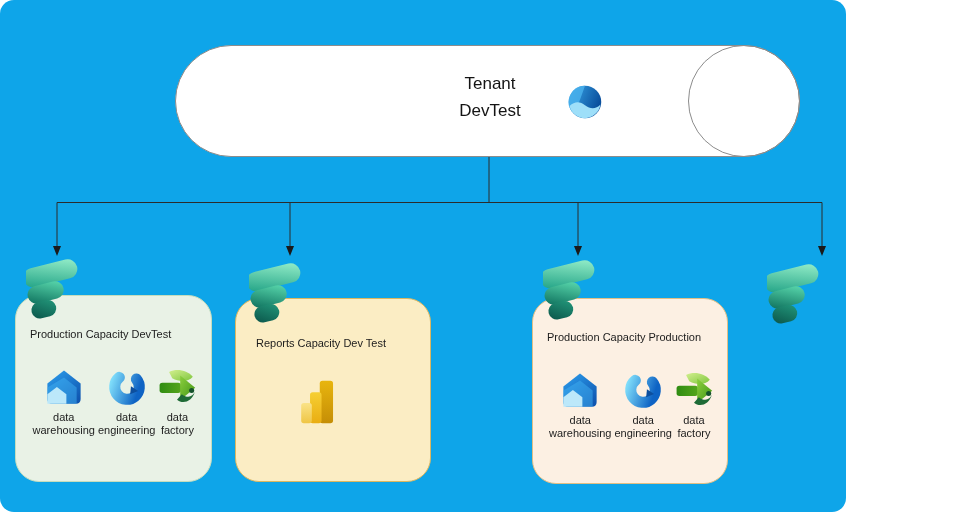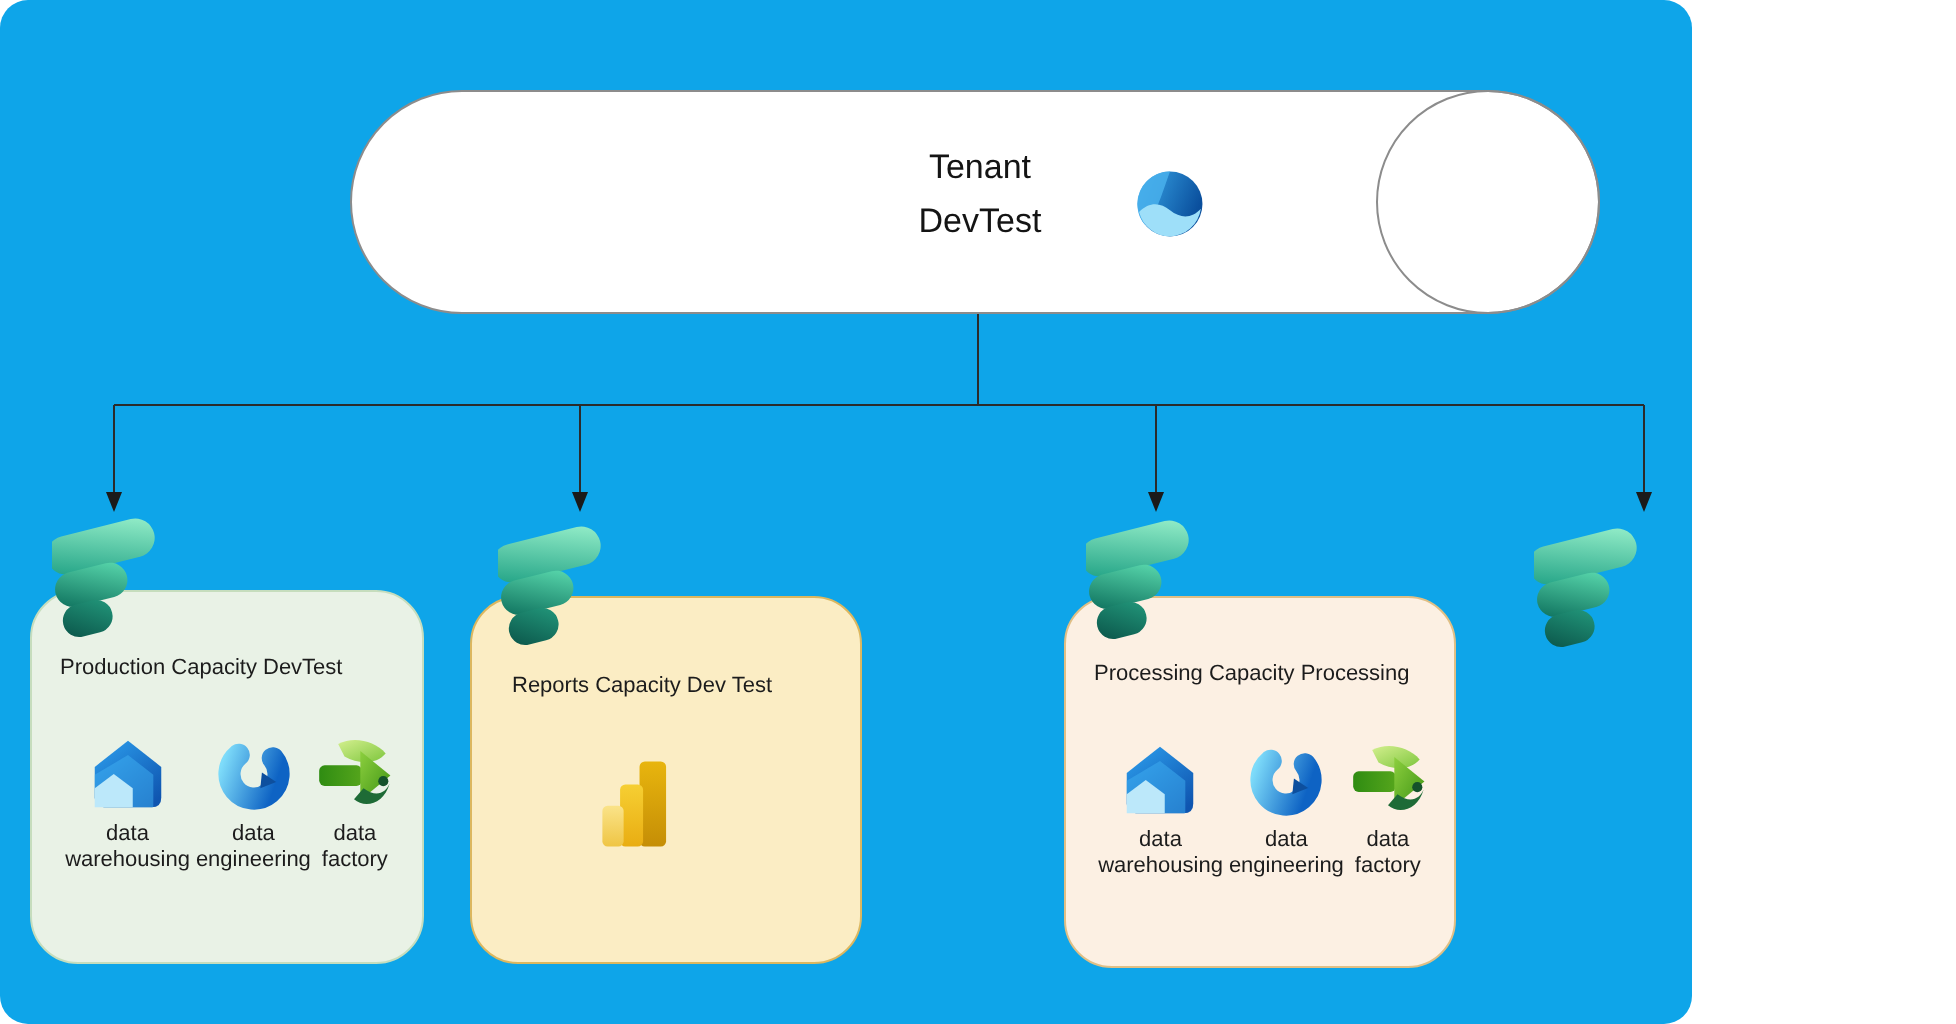--- a/index.html
+++ b/index.html
@@ -189,21 +189,21 @@
   </div>
 
   <div class="capacity-box theme-yellow reports" style="left:235px;top:298px;width:196px;height:184px;">
     <div class="box-title">Reports Capacity Dev Test</div>
     <svg class="pbi-icon" viewBox="0 0 40 52">
         <use href="#sym-powerbi"></use>
       </svg>
   </div>
 
   <div class="capacity-box theme-peach processing" style="left:532px;top:298px;width:196px;height:186px;">
-    <div class="box-title">Processing Capacity Processing</div>
+    <div class="box-title">Production Capacity Production</div>
     <div class="services">
       <div class="service">
         <svg width="38" height="38" viewBox="0 0 48 48">
             <use href="#sym-warehouse"></use>
           </svg>
         <div class="svc-label">
           <span>data</span><br>
           <span>warehousing</span>
         </div>
       </div>

